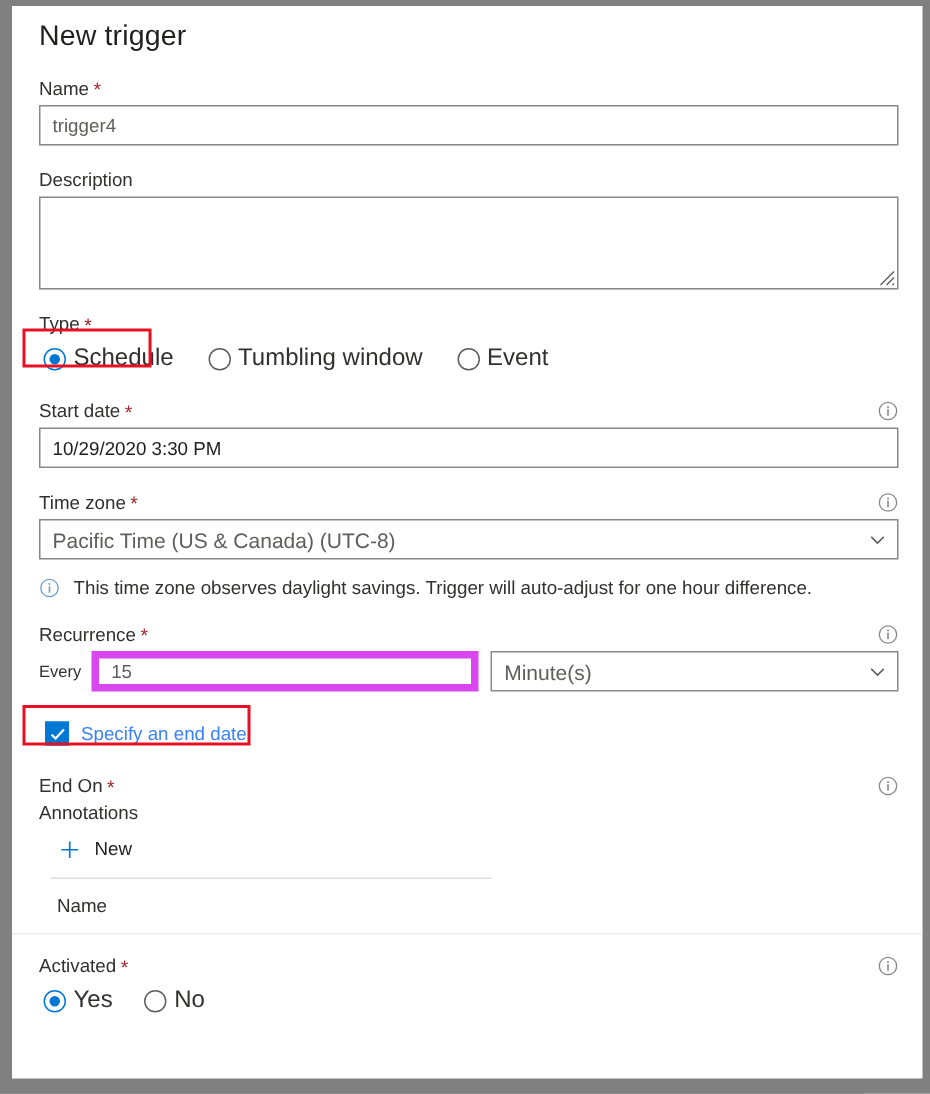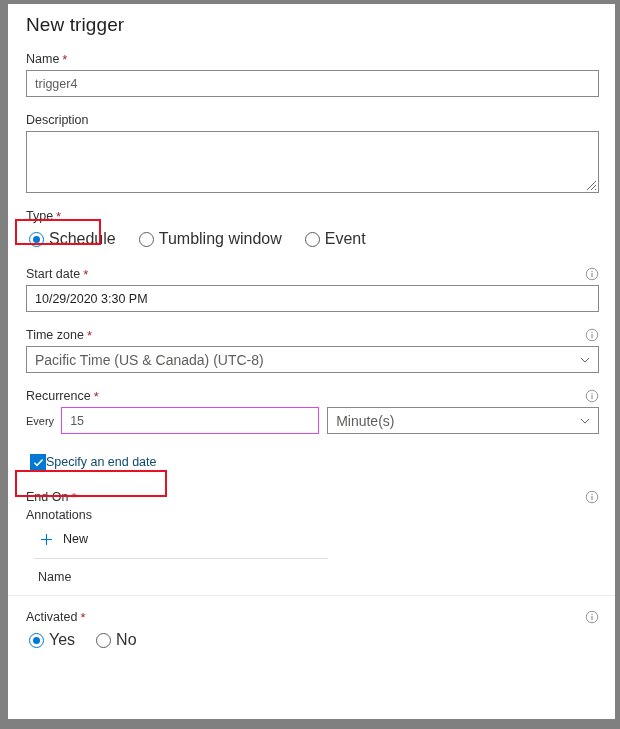--- a/index.html
+++ b/index.html
@@ -215,21 +215,21 @@
   .every-label {
     font-size: 11px;
     color: #323130;
     margin-right: 7px;
     flex: 0 0 auto;
   }
   .every-input {
     flex: 0 0 258px;
     height: 27px;
     box-sizing: border-box;
-    border: 1px solid #d946ef;
+    border: 5px solid #d946ef;
     background: #fff;
     font-size: 12.5px;
     color: #605e5c;
     padding: 0 8px;
     font-family: "Liberation Sans", sans-serif;
     outline: none;
   }
   .every-select {
     flex: 0 0 auto;
     width: 272px;
@@ -251,21 +251,22 @@
     border: 1px solid #0078d4;
     box-sizing: border-box;
     display: flex;
     align-items: center;
     justify-content: center;
     flex: 0 0 auto;
   }
   .checkbox svg { display: block; }
   .checkbox-label {
     font-size: 12.5px;
-    color: #0c4a6e;
+    color: #3b82f6;
+    margin-left: 8px;
     white-space: nowrap;
   }
   .section-label {
     font-size: 12.5px;
     color: #323130;
     margin-bottom: 2px;
   }
   .new-link {
     display: flex;
     align-items: center;
@@ -389,20 +390,28 @@
       <div class="select-wrap">
         <div class="select-box">
           <span>Pacific Time (US &amp; Canada) (UTC-8)</span>
         </div>
         <svg class="chevron" viewBox="0 0 12 7">
           <polyline points="1,1 6,6 11,1" fill="none" stroke="#605e5c" stroke-width="1.2"></polyline>
         </svg>
       </div>
 
       
+      <div class="info-msg">
+        <svg class="info-circle-blue" viewBox="0 0 16 16">
+          <circle cx="8" cy="8" r="6.6" fill="none" stroke="#6c9fd0" stroke-width="1"></circle>
+          <circle cx="8" cy="4.9" r="0.75" fill="#6c9fd0"></circle>
+          <rect x="7.4" y="6.6" width="1.2" height="5" fill="#6c9fd0"></rect>
+        </svg>
+        <span class="txt">This time zone observes daylight savings. Trigger will auto-adjust for one hour difference.</span>
+      </div>
 
       
       <div class="label-row">
         <div class="field-label">
           <span>Recurrence</span>
           <span class="req">*</span>
         </div>
         <svg class="info-circle-gray" viewBox="0 0 16 16">
           <circle cx="8" cy="8" r="6.6" fill="none" stroke="#8a8886" stroke-width="1"></circle>
           <circle cx="8" cy="4.9" r="0.75" fill="#8a8886"></circle>

